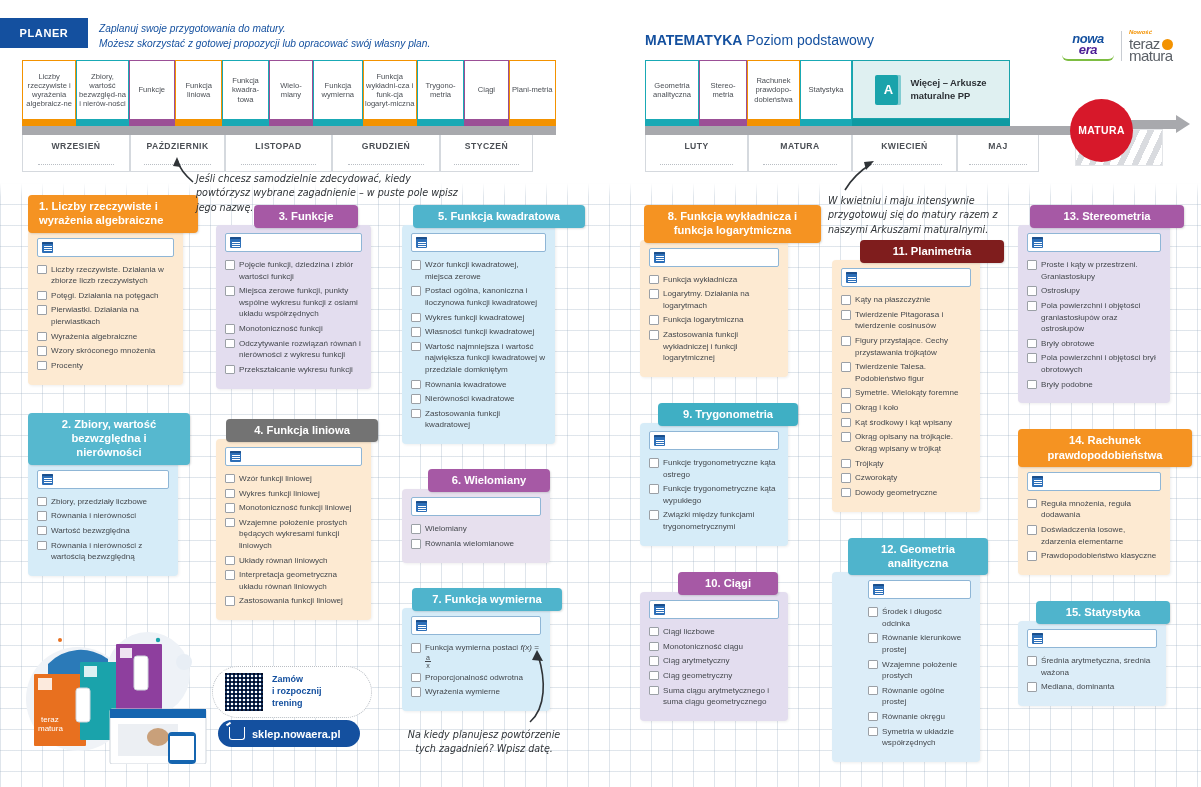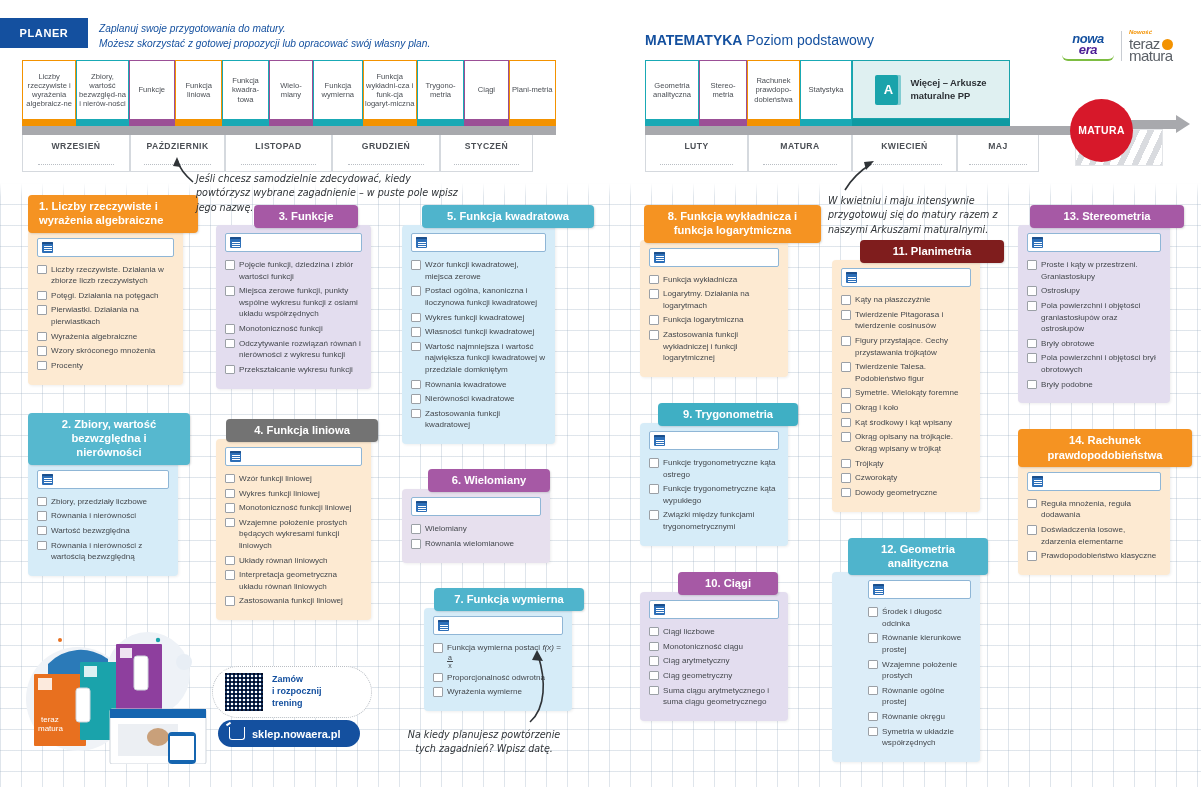--- a/index.html
+++ b/index.html
@@ -383,21 +383,21 @@
           <li><span class="cb"></span><span>Wykres funkcji liniowej</span></li>
           <li><span class="cb"></span><span>Monotoniczność funkcji liniowej</span></li>
           <li><span class="cb"></span><span>Wzajemne położenie prostych będących wykresami funkcji liniowych</span></li>
           <li><span class="cb"></span><span>Układy równań liniowych</span></li>
           <li><span class="cb"></span><span>Interpretacja geometryczna układu równań liniowych</span></li>
           <li><span class="cb"></span><span>Zastosowania funkcji liniowej</span></li>
         </ul>
       </div></div>
   </div>
 <div class="col" id="col3" style="left:402px;top:205px;width:158px;">
-    <div class="sec"><div class="badge center" style="background: rgb(79, 180, 204); width: 150px; margin-left: 20px;">5. Funkcja kwadratowa</div><div class="card" style="background: rgb(214, 236, 248); width: 153px;">
+    <div class="sec"><div class="badge center" style="background: rgb(79, 180, 204); width: 150px; margin-left: 11px;">5. Funkcja kwadratowa</div><div class="card" style="background: rgb(214, 236, 248); width: 153px;">
         <div class="datefield">
           <span class="cal-icon"></span>
         </div>
         <ul class="items">
           <li><span class="cb"></span><span>Wzór funkcji kwadratowej, miejsca zerowe</span></li>
           <li><span class="cb"></span><span>Postaci ogólna, kanoniczna i iloczynowa funkcji kwadratowej</span></li>
           <li><span class="cb"></span><span>Wykres funkcji kwadratowej</span></li>
           <li><span class="cb"></span><span>Własności funkcji kwadratowej</span></li>
           <li><span class="cb"></span><span>Wartość najmniejsza i wartość największa funkcji kwadratowej w przedziale domkniętym</span></li>
           <li><span class="cb"></span><span>Równania kwadratowe</span></li>
@@ -407,21 +407,21 @@
       </div></div>
     <div class="sec" style="margin-top: 25px;"><div class="badge center" style="background: rgb(166, 89, 165); width: 100px; margin-left: 26px;">6. Wielomiany</div><div class="card" style="background: rgb(231, 224, 238); width: 148px;">
         <div class="datefield">
           <span class="cal-icon"></span>
         </div>
         <ul class="items">
           <li><span class="cb"></span><span>Wielomiany</span></li>
           <li><span class="cb"></span><span>Równania wielomianowe</span></li>
         </ul>
       </div></div>
-    <div class="sec" style="margin-top: 25px; margin-left: 22px;"><div class="badge center" style="background: rgb(79, 180, 204); width: 128px; margin-left: 10px;">7. Funkcja wymierna</div><div class="card" style="background: rgb(214, 236, 248); width: 148px;">
+    <div class="sec" style="margin-top: 25px;"><div class="badge center" style="background: rgb(79, 180, 204); width: 128px; margin-left: 10px;">7. Funkcja wymierna</div><div class="card" style="background: rgb(214, 236, 248); width: 148px;">
         <div class="datefield">
           <span class="cal-icon"></span>
         </div>
         <ul class="items">
           <li><span class="cb"></span><span>Funkcja wymierna postaci <i>f(x)</i> = <span class="frac"><span class="n">a</span><span class="d">x</span></span></span></li>
           <li><span class="cb"></span><span>Proporcjonalność odwrotna</span></li>
           <li><span class="cb"></span><span>Wyrażenia wymierne</span></li>
         </ul>
       </div></div>
   </div>
@@ -508,20 +508,29 @@
         </ul>
       </div></div>
     <div class="sec" style="margin-top: 26px;"><div class="badge center" style="background: rgb(245, 147, 34); width: 152px;">14. Rachunek prawdopodobieństwa</div><div class="card" style="background: rgb(253, 234, 210); width: 152px;">
         <div class="datefield">
           <span class="cal-icon"></span>
         </div>
         <ul class="items">
           <li><span class="cb"></span><span>Reguła mnożenia, reguła dodawania</span></li>
           <li><span class="cb"></span><span>Doświadczenia losowe, zdarzenia elementarne</span></li>
           <li><span class="cb"></span><span>Prawdopodobieństwo klasyczne</span></li>
+        </ul>
+      </div></div>
+    <div class="sec" style="margin-top: 26px;"><div class="badge center" style="background: rgb(79, 180, 204); width: 112px; margin-left: 18px;">15. Statystyka</div><div class="card" style="background: rgb(220, 237, 248); width: 148px;">
+        <div class="datefield">
+          <span class="cal-icon"></span>
+        </div>
+        <ul class="items">
+          <li><span class="cb"></span><span>Średnia arytmetyczna, średnia ważona</span></li>
+          <li><span class="cb"></span><span>Mediana, dominanta</span></li>
         </ul>
       </div></div>
   </div>
 
 <svg id="promo-img" viewBox="0 0 210 160">
   <circle cx="70" cy="95" r="52" fill="#f0f3f7"></circle>
   <circle cx="140" cy="70" r="42" fill="#eef2f7"></circle>
   <path d="M40,60 a45,45 0 0 1 60,-5 l0,70 l-60,0 z" fill="#2b7ab8"></path>
   <rect x="26" y="70" width="52" height="72" fill="#e8701f" rx="1"></rect>
   <rect x="30" y="74" width="14" height="12" fill="#fff" opacity=".85"></rect>

